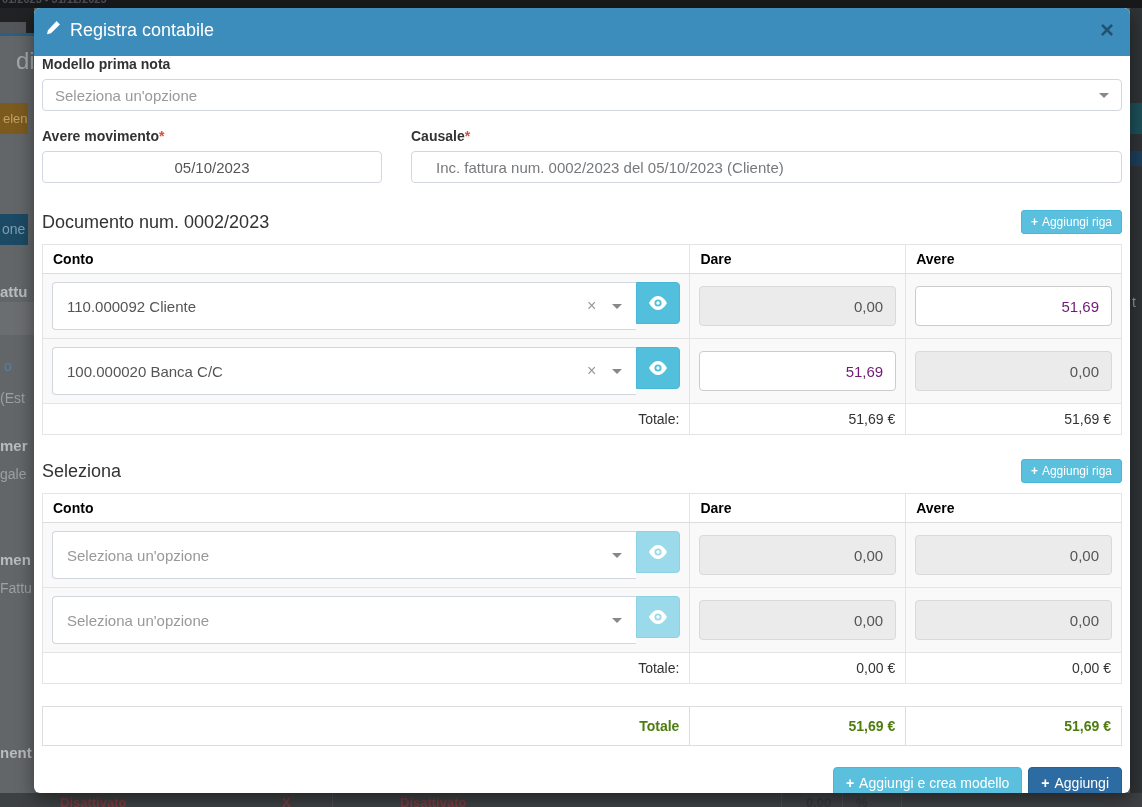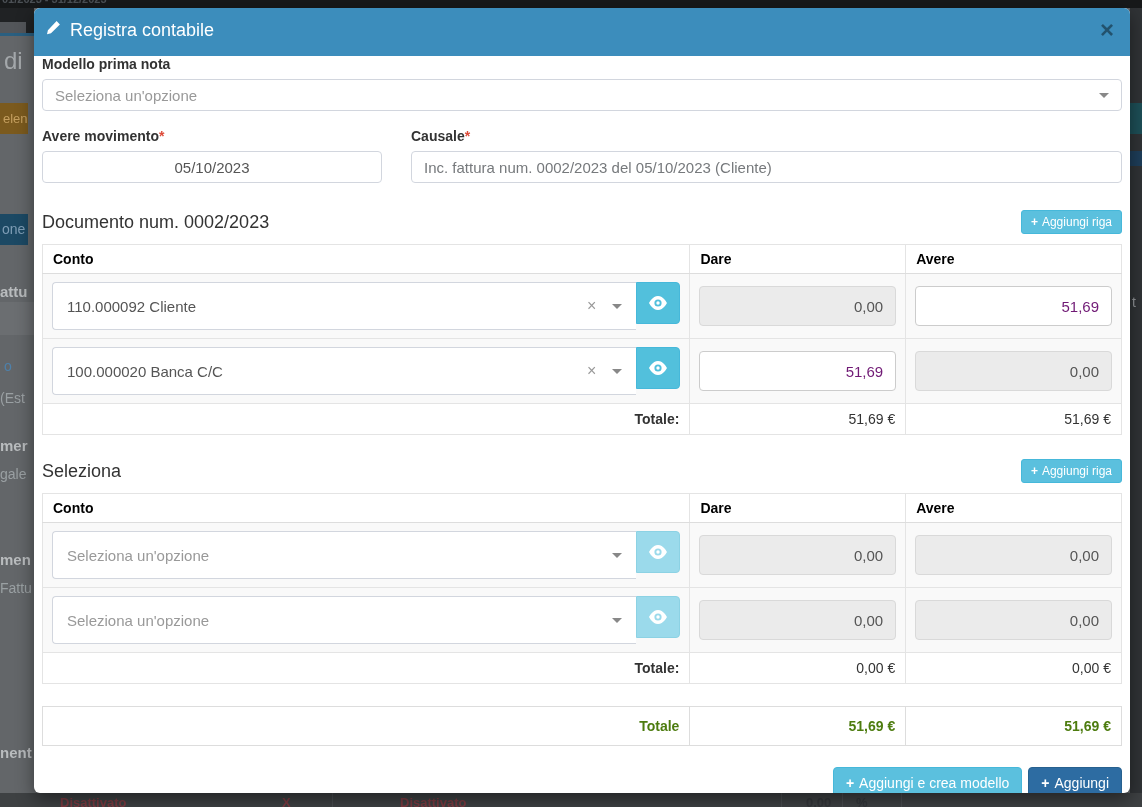--- a/index.html
+++ b/index.html
@@ -44,21 +44,21 @@
   .req { color:#dd4b39; }
   .sel { height:32px; border:1px solid #d2d6de; border-radius:4px; background:#fff;
          display:flex; align-items:center; padding:0 12px; font-size:15px; color:#555; cursor:pointer; }
   .sel .ph { color:#999; }
   .caret { width:0; height:0; border-left:5px solid transparent; border-right:5px solid transparent;
            border-top:5px solid #888; margin-left:auto; flex:none; }
   .two-col { display:flex; gap:29px; margin-top:17px; }
   .col-a { width:340px; flex:none; }
   .col-b { flex:1; }
   input.txt { width:100%; height:32px; border:1px solid #d2d6de; border-radius:4px;
-              font-size:15px; color:#555; padding:0 12px; font-family:inherit; background:#fff; }
+              font-size:15px; color:#555; padding:0 24px; font-family:inherit; background:#fff; }
   input.center { text-align:center; }
   input.gray { color:#76797c; }
   .section-head { display:flex; align-items:center; margin-top:27px; }
   .section-head.second { margin-top:24px; }
   .section-title { font-size:18px; font-weight:400; color:#333; }
   .btn-add { margin-left:auto; background:#5bc0de; border:1px solid #46b8da; border-radius:3px;
              color:#fff; font-size:12px; padding:4px 9px; display:flex; align-items:center; gap:4px;
              font-family:inherit; cursor:pointer; }
   .plus { font-weight:700; }
   table.grid { width:100%; border-collapse:collapse; margin-top:10px; font-size:14px; }
@@ -74,42 +74,42 @@
   .sel2 .caret { margin-left:0; }
   .sel2 .ph { color:#999; }
   .sel2 .ph + .caret { margin-left:auto; }
   .eye-btn { width:44px; height:42px; flex:none; background:#52c0dc; border:1px solid #46b8da;
              border-radius:0 4px 4px 0; display:flex; align-items:center; justify-content:center; cursor:pointer; }
   .eye-btn.off { background:#9bdaeb; border-color:#8cd2e4; cursor:default; }
   input.num { width:100%; height:40px; border:1px solid #ccc; border-radius:4px; background:#fff;
               font-size:15px; color:#701a75; text-align:right; padding:0 12px; font-family:inherit; }
   input.num:disabled { background:#ebebeb; border-color:#d9d9d9; color:#555; }
   tr.total-row td { background:#fff; padding:7px 10px; text-align:right; color:#333; }
-  td.total-lbl { font-weight:700; }
+  td.total-lbl { font-weight:400; }
   table.grand { width:100%; border-collapse:collapse; margin-top:22px; font-size:14px; }
   table.grand td { border:1px solid #ddd; padding:11px 10px; text-align:right; font-weight:700; color:#4d7c0f; background:#fff; }
   td.g-conto { width:60%; } td.g-dare { width:20%; } td.g-avere { width:20%; }
   .modal-footer { display:flex; justify-content:flex-end; gap:6px; padding:21px 0 9px; }
   .btn { border-radius:4px; font-size:14px; color:#fff; padding:7px 12px; font-family:inherit;
          display:flex; align-items:center; gap:5px; cursor:pointer; }
   .btn-info { background:#5bc0de; border:1px solid #46b8da; }
   .btn-primary { background:#2d6ca2; border:1px solid #27618f; }
 </style>
 </head>
 <body>
 
 <div>
   <div class="bd bd-topbar">
     <span>01/2023 - 31/12/2023</span>
   </div>
   <div class="bd bd-navblock"></div>
   <div class="bd bd-graysq"></div>
   <div class="bd bd-blueline"></div>
 
-  <span class="frag f-big" style="left:4px; top:47px;">di</span>
+  <span class="frag f-big" style="left:16px; top:47px;">di</span>
   <div class="frag f-orange-block">elen</div>
   <div class="frag f-blue-block">one</div>
   <span class="frag f-bold" style="left:0; top:283px;">attu</span>
   <div class="frag f-lightrow"></div>
   <span class="frag f-link" style="left:4px; top:358px;">o</span>
   <span class="frag f-reg" style="left:0; top:390px;">(Est</span>
   <span class="frag f-bold" style="left:0; top:437px;">mer</span>
   <span class="frag f-reg" style="left:0; top:466px;">gale</span>
   <span class="frag f-bold" style="left:0; top:551px;">men</span>
   <span class="frag f-reg" style="left:0; top:580px;">Fattu</span>

